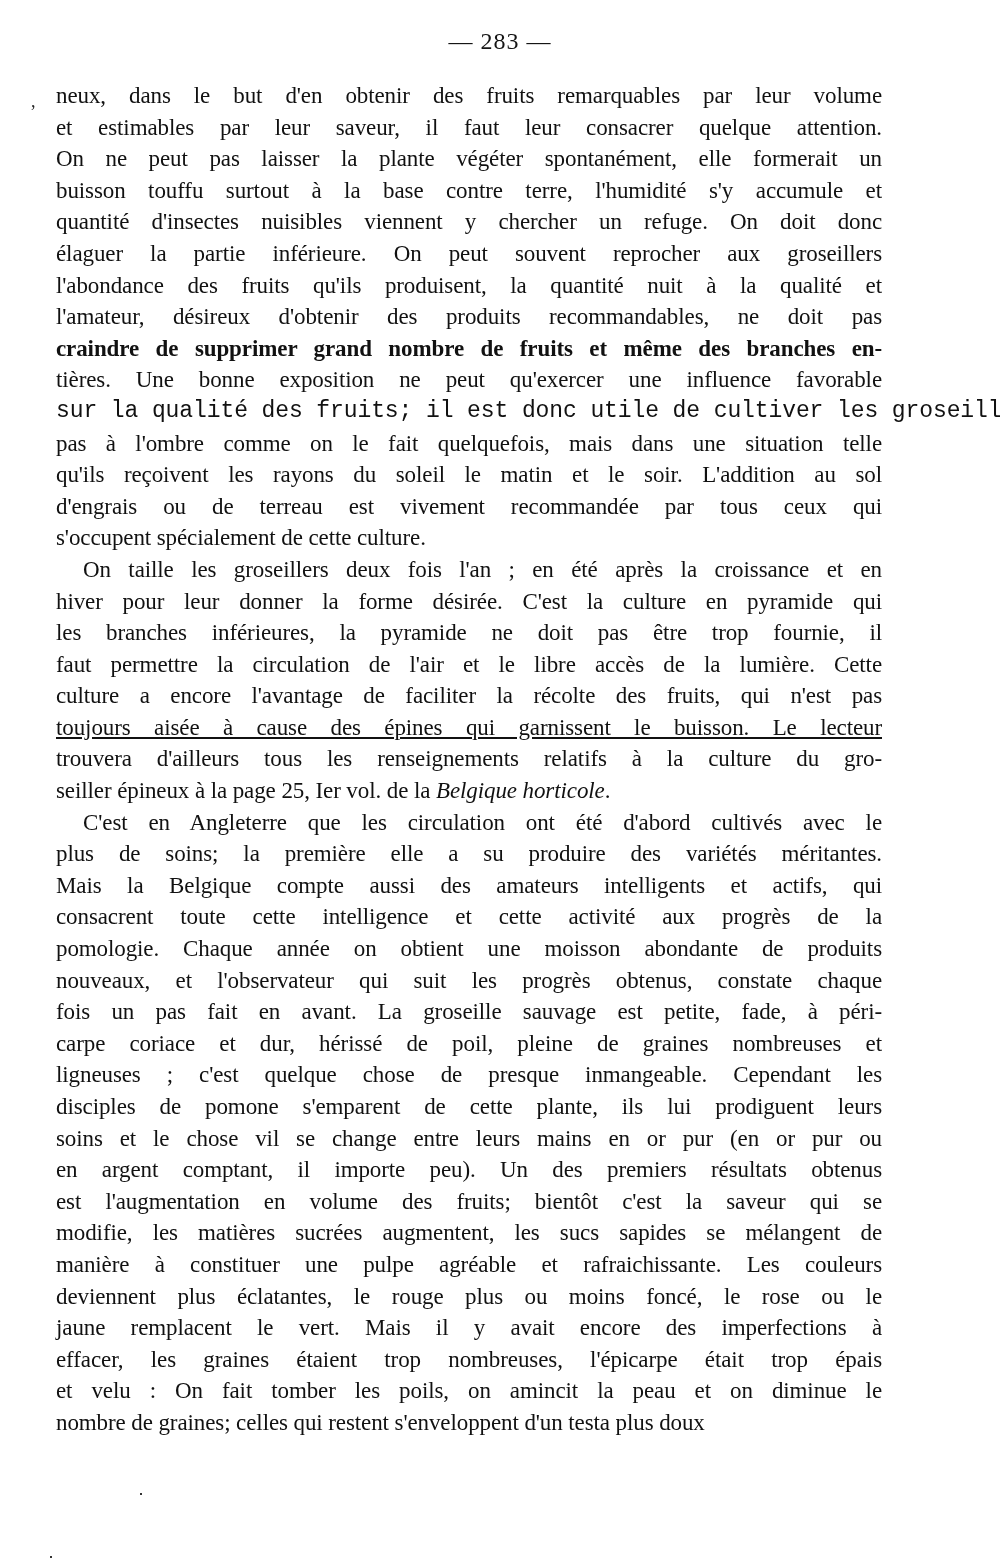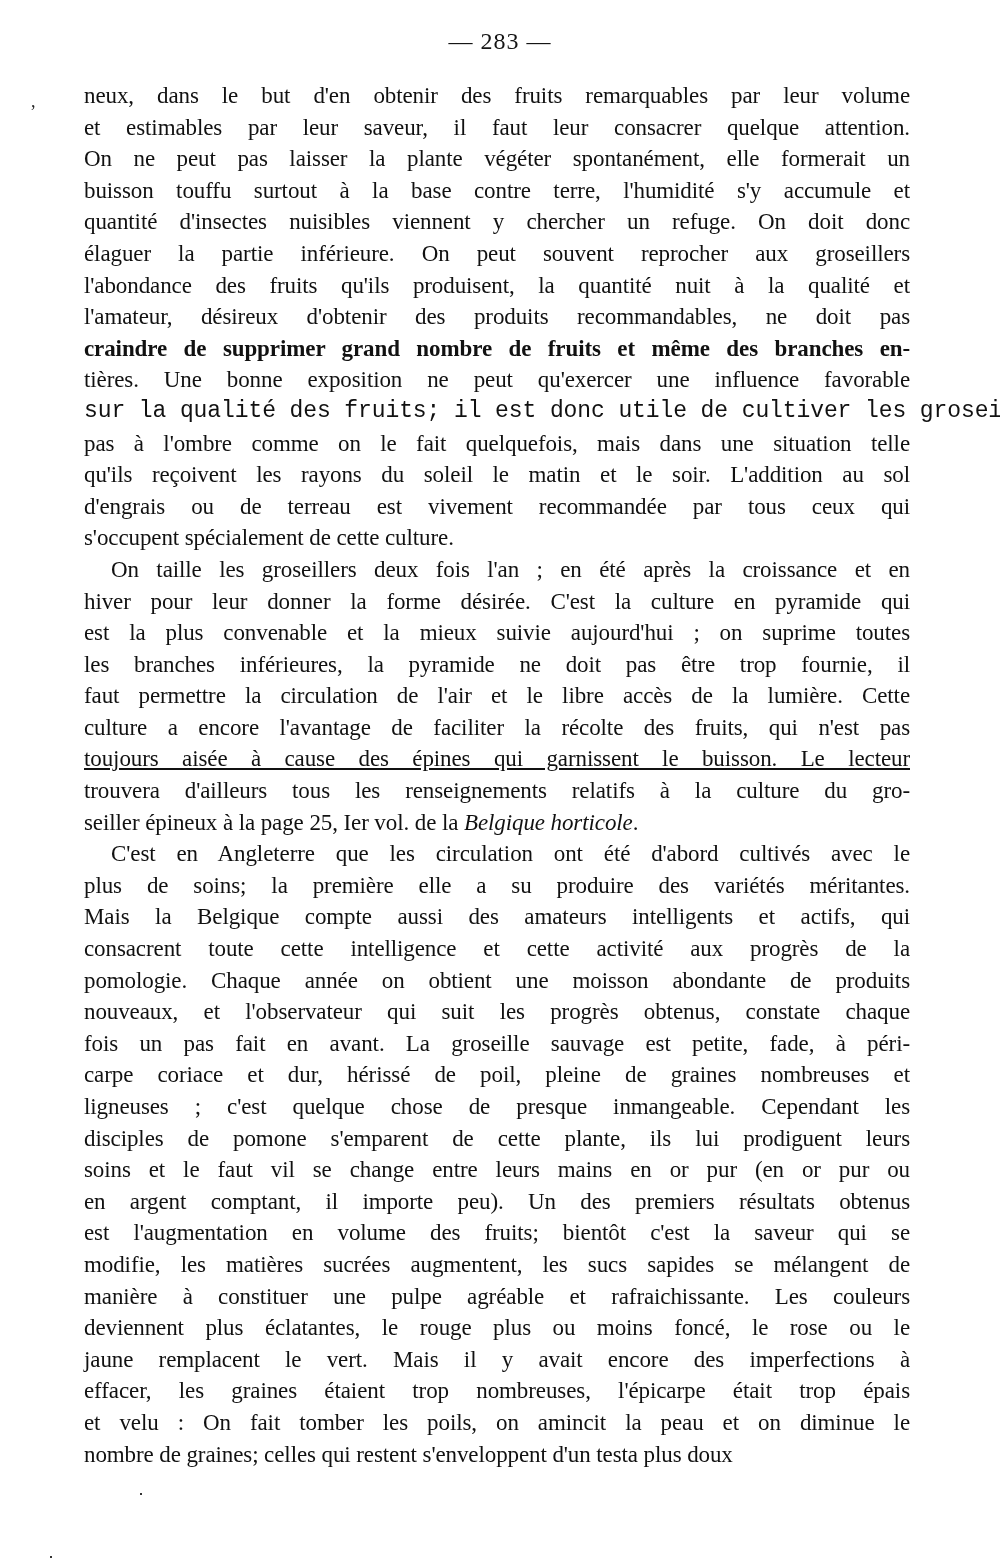--- a/index.html
+++ b/index.html
@@ -8,21 +8,21 @@
     position: absolute; left: 0; top: 0; width: 1000px; height: 1560px;
     background: #ffffff; color: #111111;
     font-family: "Liberation Serif", "DejaVu Serif", serif;
   }
   .page-number {
     position: absolute; top: 28px; left: 0; width: 1000px; text-align: center;
     font-size: 24px; letter-spacing: 1px; color: #151515;
   }
   .stray-mark { position: absolute; color: #222; font-size: 18px; line-height: 1; }
   .body-text {
-    position: absolute; left: 56px; top: 80px; width: 826px; margin-left: 28px;
+    position: absolute; left: 56px; top: 80px; width: 826px;
   }
   .line {
     display: block; height: 31.6px; line-height: 31.6px;
     font-size: 23px; white-space: nowrap;
     text-align: justify; text-align-last: justify;
     transform-origin: left center;
     letter-spacing: -0.1px;
   }
   .line.last { text-align-last: left; }
   .line.indent { padding-left: 27px; }
@@ -50,40 +50,39 @@
         <span class="line" style="width: 826px; display: block;">tières. Une bonne exposition ne peut qu'exercer une influence favorable</span>
         <span class="line" style="width: 826px; display: block; font-family: Liberation Mono, monospace;">sur la qualité des fruits; il est donc utile de cultiver les groseillers, non</span>
         <span class="line" style="width: 826px; display: block;">pas à l'ombre comme on le fait quelquefois, mais dans une situation telle</span>
         <span class="line" style="width: 826px; display: block;">qu'ils reçoivent les rayons du soleil le matin et le soir. L'addition au sol</span>
         <span class="line" style="width: 826px; display: block;">d'engrais ou de terreau est vivement recommandée par tous ceux qui</span>
         <span class="line last" style="width: 826px; display: block;">s'occupent spécialement de cette culture.</span>
       </div>
       <div>
         <span class="line indent" style="width: 799px; display: block;">On taille les groseillers deux fois l'an ; en été après la croissance et en</span>
         <span class="line" style="width: 826px; display: block;">hiver pour leur donner la forme désirée. C'est la culture en pyramide qui</span>
-        <span class="line" style="width: 826px; display: block;">est la plus convenable et la mieux suivie aujourd'hui ; on suprime toutes</span>
         <span class="line" style="width: 826px; display: block;">les branches inférieures, la pyramide ne doit pas être trop fournie, il</span>
         <span class="line" style="width: 826px; display: block;">faut permettre la circulation de l'air et le libre accès de la lumière. Cette</span>
         <span class="line" style="width: 826px; display: block;">culture a encore l'avantage de faciliter la récolte des fruits, qui n'est pas</span>
         <span class="line" style="width: 826px; display: block; text-decoration: underline;">toujours aisée à cause des épines qui garnissent le buisson. Le lecteur</span>
         <span class="line" style="width: 826px; display: block;">trouvera d'ailleurs tous les renseignements relatifs à la culture du gro-</span>
         <span class="line last" style="width: 826px; display: block;"><span>seiller épineux à la page 25, Ier vol. de la </span><span class="italic">Belgique horticole</span><span>.</span></span>
       </div>
       <div>
         <span class="line indent" style="width: 799px; display: block;">C'est en Angleterre que les circulation ont été d'abord cultivés avec le</span>
         <span class="line" style="width: 826px; display: block;">plus de soins; la première elle a su produire des variétés méritantes.</span>
         <span class="line" style="width: 826px; display: block;">Mais la Belgique compte aussi des amateurs intelligents et actifs, qui</span>
         <span class="line" style="width: 826px; display: block;">consacrent toute cette intelligence et cette activité aux progrès de la</span>
         <span class="line" style="width: 826px; display: block;">pomologie. Chaque année on obtient une moisson abondante de produits</span>
         <span class="line" style="width: 826px; display: block;">nouveaux, et l'observateur qui suit les progrès obtenus, constate chaque</span>
         <span class="line" style="width: 826px; display: block;">fois un pas fait en avant. La groseille sauvage est petite, fade, à péri-</span>
         <span class="line" style="width: 826px; display: block;">carpe coriace et dur, hérissé de poil, pleine de graines nombreuses et</span>
         <span class="line" style="width: 826px; display: block;">ligneuses ; c'est quelque chose de presque inmangeable. Cependant les</span>
         <span class="line" style="width: 826px; display: block;">disciples de pomone s'emparent de cette plante, ils lui prodiguent leurs</span>
-        <span class="line" style="width: 826px; display: block;">soins et le faut vil se change entre leurs mains en or pur (en or pur ou</span>
+        <span class="line" style="width: 826px; display: block;">soins et le chose vil se change entre leurs mains en or pur (en or pur ou</span>
         <span class="line" style="width: 826px; display: block;">en argent comptant, il importe peu). Un des premiers résultats obtenus</span>
         <span class="line" style="width: 826px; display: block;">est l'augmentation en volume des fruits; bientôt c'est la saveur qui se</span>
         <span class="line" style="width: 826px; display: block;">modifie, les matières sucrées augmentent, les sucs sapides se mélangent de</span>
         <span class="line" style="width: 826px; display: block;">manière à constituer une pulpe agréable et rafraichissante. Les couleurs</span>
         <span class="line" style="width: 826px; display: block;">deviennent plus éclatantes, le rouge plus ou moins foncé, le rose ou le</span>
         <span class="line" style="width: 826px; display: block;">jaune remplacent le vert. Mais il y avait encore des imperfections à</span>
         <span class="line" style="width: 826px; display: block;">effacer, les graines étaient trop nombreuses, l'épicarpe était trop épais</span>
         <span class="line" style="width: 826px; display: block;">et velu : On fait tomber les poils, on amincit la peau et on diminue le</span>
         <span class="line last" style="width: 826px; display: block;">nombre de graines; celles qui restent s'enveloppent d'un testa plus doux</span>
       </div>

